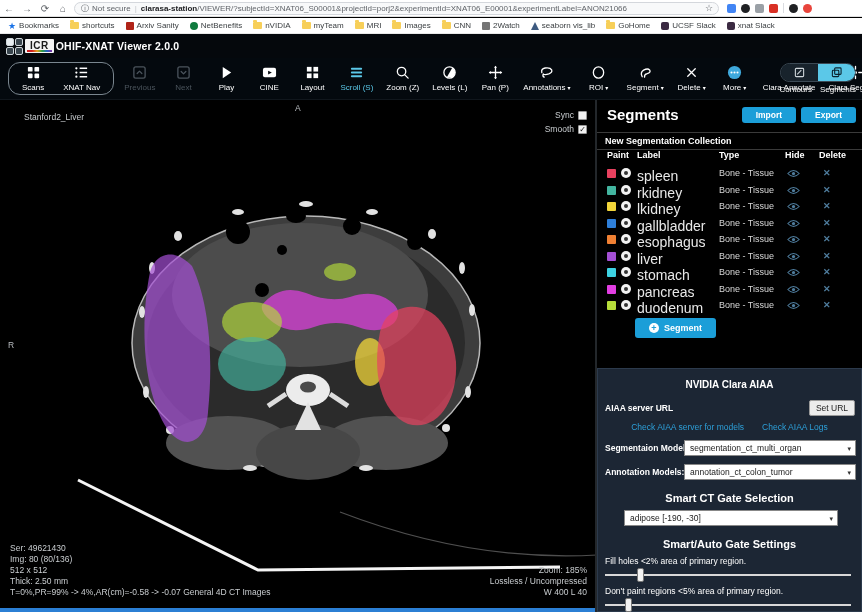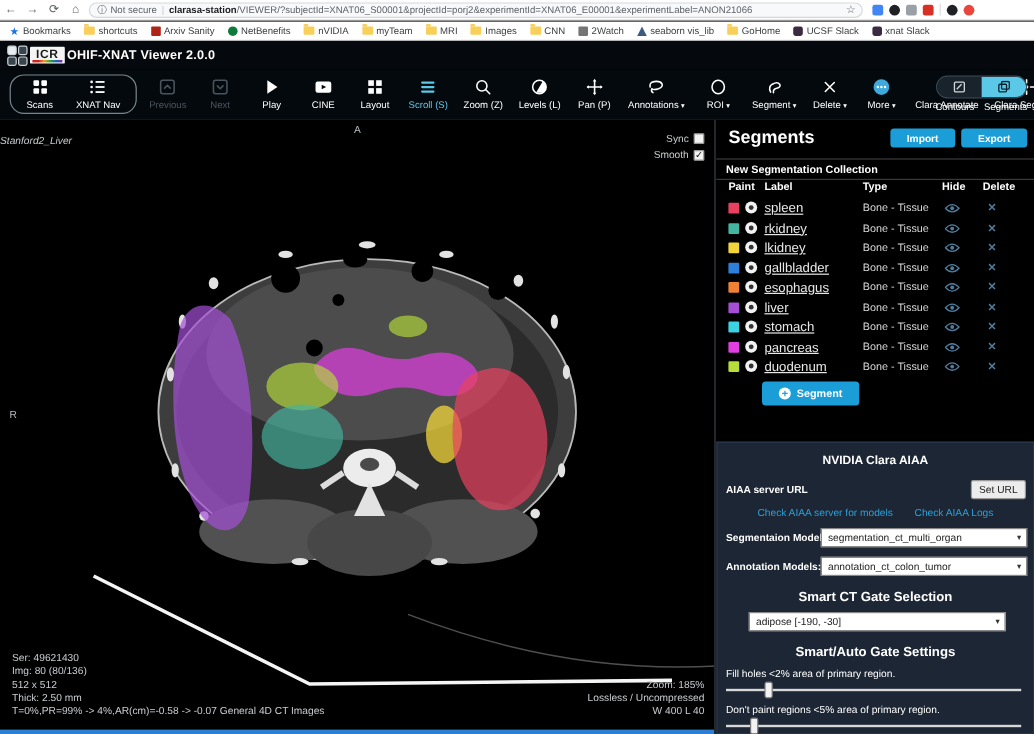--- a/index.html
+++ b/index.html
@@ -66,21 +66,21 @@
   .seg-toggle .half.contours { background:#18232c; }
   .seg-toggle .half.segments { background:#5bc8e8; }
   .seg-toggle svg { width:11px; height:11px; }
   .toggle-labels { display:flex; gap:8px; color:#fff; font-size:8px; margin-top:3px; }
 
   
   .main { position:absolute; left:0; top:100px; width:862px; height:512px; }
   .viewer { position:absolute; left:0; top:0; width:597px; height:512px; background:#000; overflow:hidden; }
   .viewer svg.ct { position:absolute; left:0; top:0; width:597px; height:512px; }
   .ovl { position:absolute; color:#c9cdd0; font-size:8.5px; line-height:11px; }
-  .ovl.series { left:0; top:12px;font-style:italic; }
+  .ovl.series { left:24px; top:12px; }
   .ovl.o-top { left:295px; top:3px; color:#b8bcc0; }
   .ovl.o-left { left:8px; top:240px; color:#b8bcc0; }
   .ovl.syncbox { right:10px; top:10px; text-align:right; }
   .ovl.syncbox .row { display:flex; align-items:center; gap:4px; justify-content:flex-end; margin-bottom:3px; }
   .cbx { width:9px; height:9px; background:#f2f2f2; border:1px solid #999; border-radius:1px; font-size:8px; line-height:8px; text-align:center; color:#111; }
   .ovl.stats { left:10px; bottom:14px; }
   .ovl.br { right:10px; bottom:14px; text-align:right; }
   .viewer .scrollbar-bottom { position:absolute; left:0; bottom:0; width:597px; height:4px; background:#2b7fd4; }
   .viewer .edge-div { position:absolute; right:0; top:0; width:2px; height:512px; background:#23272b; }
 
@@ -92,21 +92,21 @@
   .btn-blue { background:#1b9ed8; color:#fff; font-size:8.5px; font-weight:bold; border:none; border-radius:3px; padding:3px 14px; cursor:pointer; }
   .collection { position:absolute; left:0; top:32px; width:265px; border-top:1px solid #3a3a3a; border-bottom:1px solid #3a3a3a; color:#fff; font-size:9px; font-weight:bold; padding:3px 8px; }
   .seg-cols { position:absolute; left:0; top:50px; width:265px; color:#fff; font-size:9px; font-weight:bold; height:14px; }
   .seg-cols span { position:absolute; top:0; }
   .c-paint { left:10px; } .c-label { left:40px; } .c-type { left:122px; } .c-hide { left:188px; } .c-del { left:222px; }
   .seg-rows { position:absolute; left:0; top:66px; width:265px; }
   .seg-row { position:relative; height:16.5px; }
   .swatch { position:absolute; left:10px; top:3px; width:9px; height:9px; border-radius:1px; cursor:pointer; }
   .paint-circle { position:absolute; left:24px; top:2px; width:10px; height:10px; background:#f2f2f2; border-radius:50%; cursor:pointer; }
   .paint-circle::after { content:""; position:absolute; left:3px; top:3px; width:4px; height:4px; background:#333; border-radius:50%; }
-  .seg-label { position:absolute; left:40px; top:2px; color:#e8e8e8; font-size:11px; cursor:pointer;text-decoration:underline; }
+  .seg-label { position:absolute; left:40px; top:2px; color:#e8e8e8; font-size:14px; cursor:pointer; }
   .seg-type { position:absolute; left:122px; top:2px; color:#d8d8d8; font-size:9px; }
   .eye { position:absolute; left:190px; top:3px; width:13px; height:9px; cursor:pointer; }
   .del-x { position:absolute; left:226px; top:2px; color:#4f7d9e; font-size:9px; font-weight:bold; cursor:pointer; }
   .add-seg { position:absolute; left:38px; top:218px; display:flex; align-items:center; gap:5px; background:#1b9ed8; color:#fff; border:none; border-radius:3px; font-size:9px; font-weight:bold; padding:5px 14px; cursor:pointer; }
   .plus-c { display:inline-block; width:10px; height:10px; background:#fff; color:#1b9ed8; border-radius:50%; font-size:9px; line-height:10px; text-align:center; font-weight:bold; }
 
   
   .aiaa { position:absolute; left:0; top:268px; width:265px; height:244px; background:#1c2634; border:1px solid #2c3a4c; padding-top:10px; }
   .aiaa-title { text-align:center; color:#fff; font-size:10px; font-weight:bold; margin-bottom:10px; }
   .aiaa-row { position:relative; height:20px; }

